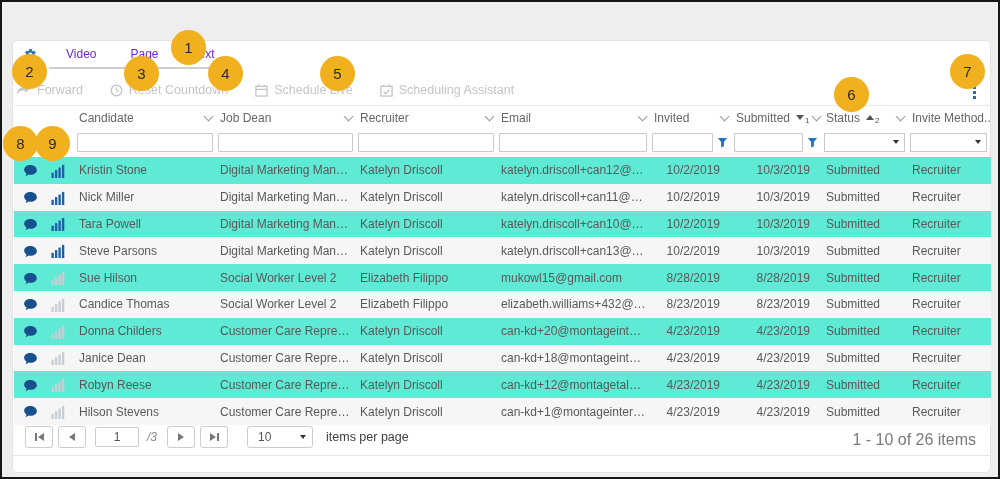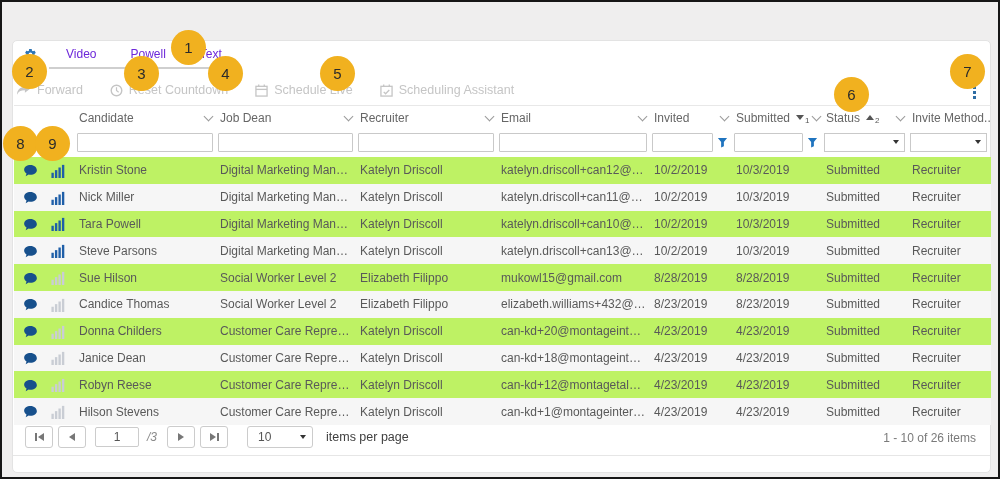--- a/index.html
+++ b/index.html
@@ -31,39 +31,39 @@
     transform:rotate(45deg);display:inline-block;margin:-3px 3px 0 4px;flex:none;cursor:pointer;}
   .sort-desc{width:0;height:0;border-left:4px solid transparent;border-right:4px solid transparent;border-top:5px solid #555;display:inline-block;margin-left:6px;}
   .sort-asc{width:0;height:0;border-left:4px solid transparent;border-right:4px solid transparent;border-bottom:5px solid #555;display:inline-block;margin-left:6px;}
   .sort-rank{font-size:8px;color:#555;margin-left:1px;position:relative;top:3px;}
   .filter-row td{height:26px;padding:0 4px 2px 1px;vertical-align:middle;}
   .f-input{box-sizing:border-box;width:100%;height:19px;border:1px solid #c9c9c9;border-radius:1px;padding:0 3px;font-size:11px;outline:none;}
   .f-wrap{display:flex;align-items:center;gap:4px;}
   .f-wrap .f-input{width:calc(100% - 16px);}
   .f-select{box-sizing:border-box;height:19px;border:1px solid #c9c9c9;background:#fff;display:flex;align-items:center;justify-content:flex-end;padding:0 5px;cursor:pointer;}
   .dd-caret{width:0;height:0;border-left:3.5px solid transparent;border-right:3.5px solid transparent;border-top:4.5px solid #333;}
-  .grid tbody tr{height:26.8px;background:#bef264;}
+  .grid tbody tr{height:26.8px;background:#5eead4;}
   .grid tbody tr:nth-child(even){background:#f6f6f6;}
   .grid tbody td{font-size:12px;color:#595959;padding:0 4px 0 3px;}
   .c-icons{padding-left:9px !important;}
   .c-icons .rowicon{display:inline-block;vertical-align:middle;cursor:pointer;line-height:0;}
   .c-icons .rowicon + .rowicon{margin-left:10px;}
   .link{color:#2e7cc0;cursor:pointer;}
-  .num{text-align:left;padding-right:13px !important;}
+  .num{text-align:right;padding-right:13px !important;}
   
   .pager{position:absolute;left:12px;top:385px;display:flex;align-items:center;gap:5px;}
   .pg-btn{width:28px;height:22px;border:1px solid #ccc;border-radius:3px;background:#fff;display:flex;align-items:center;justify-content:center;gap:1px;cursor:pointer;box-sizing:border-box;}
   .tri-l{width:0;height:0;border-top:4px solid transparent;border-bottom:4px solid transparent;border-right:6px solid #777;}
   .tri-r{width:0;height:0;border-top:4px solid transparent;border-bottom:4px solid transparent;border-left:6px solid #777;}
   .vbar{width:2px;height:8px;background:#777;}
   .pg-input{width:44px;height:20px;border:1px solid #ccc;border-radius:2px;text-align:center;font-size:12px;color:#555;margin-left:4px;box-sizing:border-box;outline:none;}
   .pg-of{color:#8a8a8a;font-size:12px;font-style:italic;margin:0 5px 0 3px;}
   .pp-select{width:66px;height:22px;border:1px solid #ccc;border-radius:3px;background:#fff;display:flex;align-items:center;justify-content:space-between;padding:0 6px 0 10px;font-size:12px;color:#555;margin-left:14px;cursor:pointer;box-sizing:border-box;}
   .pp-label{color:#404040;font-size:12.5px;margin-left:8px;}
-  .range-label{position:absolute;right:14px;top:390px;font-size:12px;color:#7a7a7a;}
+  .range-label{position:absolute;right:14px;top:390px;font-size:16px;color:#7a7a7a;}
   
   .sel-sep{position:absolute;left:0;right:0;top:414px;border-top:1px solid #e6e6e6;}
   .sel-bar{position:absolute;left:14px;top:421px;display:flex;align-items:center;gap:22px;font-size:12.5px;}
   .sel-count{color:#6f6f6f;}
   .sel-link{color:#2e7cc0;cursor:pointer;}
   
   .callout{position:absolute;width:35px;height:35px;border-radius:50%;background:#f1b11f;
     display:flex;align-items:center;justify-content:center;font-size:15px;color:#2b2b2b;z-index:50;}
   .inactive rect{fill:#c9cdd4 !important;}
 </style>
@@ -75,21 +75,21 @@
   <div class="panel">
 
     <div class="tabs-row">
       <span class="gear-btn">
         <svg width="13" height="13" viewBox="0 0 24 24">
             <path fill="#2e75b6" d="M19.4 13c.04-.32.06-.66.06-1s-.02-.68-.07-1l2.1-1.65c.19-.15.24-.42.12-.64l-2-3.46a.5.5 0 0 0-.61-.22l-2.49 1a7.3 7.3 0 0 0-1.73-1l-.38-2.65A.49.49 0 0 0 13.9 2h-4c-.25 0-.45.18-.49.42l-.38 2.65c-.62.26-1.2.6-1.73 1l-2.49-1a.5.5 0 0 0-.61.22l-2 3.46c-.12.22-.07.49.12.64L4.42 11c-.05.32-.07.66-.07 1s.02.68.07 1l-2.1 1.65a.5.5 0 0 0-.12.64l2 3.46c.12.22.39.3.61.22l2.49-1c.53.4 1.11.74 1.73 1l.38 2.65c.04.24.24.42.49.42h4c.25 0 .45-.18.49-.42l.38-2.65c.62-.26 1.2-.6 1.73-1l2.49 1c.22.08.49 0 .61-.22l2-3.46a.5.5 0 0 0-.12-.64L19.4 13zM11.9 15.5a3.5 3.5 0 1 1 0-7 3.5 3.5 0 0 1 0 7z"></path>
           </svg>
       </span>
       <div class="tab-strip">
         <span class="tab">Video</span>
-        <span class="tab">Powell</span>
+        <span class="tab">Page</span>
         <span class="tab">Text</span>
       </div>
     </div>
 
     <div class="toolbar">
       <span class="tool-btn">
         <svg width="15" height="12" viewBox="0 0 16 13">
             <path fill="#c5c5c5" d="M9.5 3.2V.4L15.6 5 9.5 9.6V6.8C5 6.8 2.3 8.3 1 11.6.8 7 3.8 3.2 9.5 3.2z"></path>
           </svg>
         <span>Forward</span>

